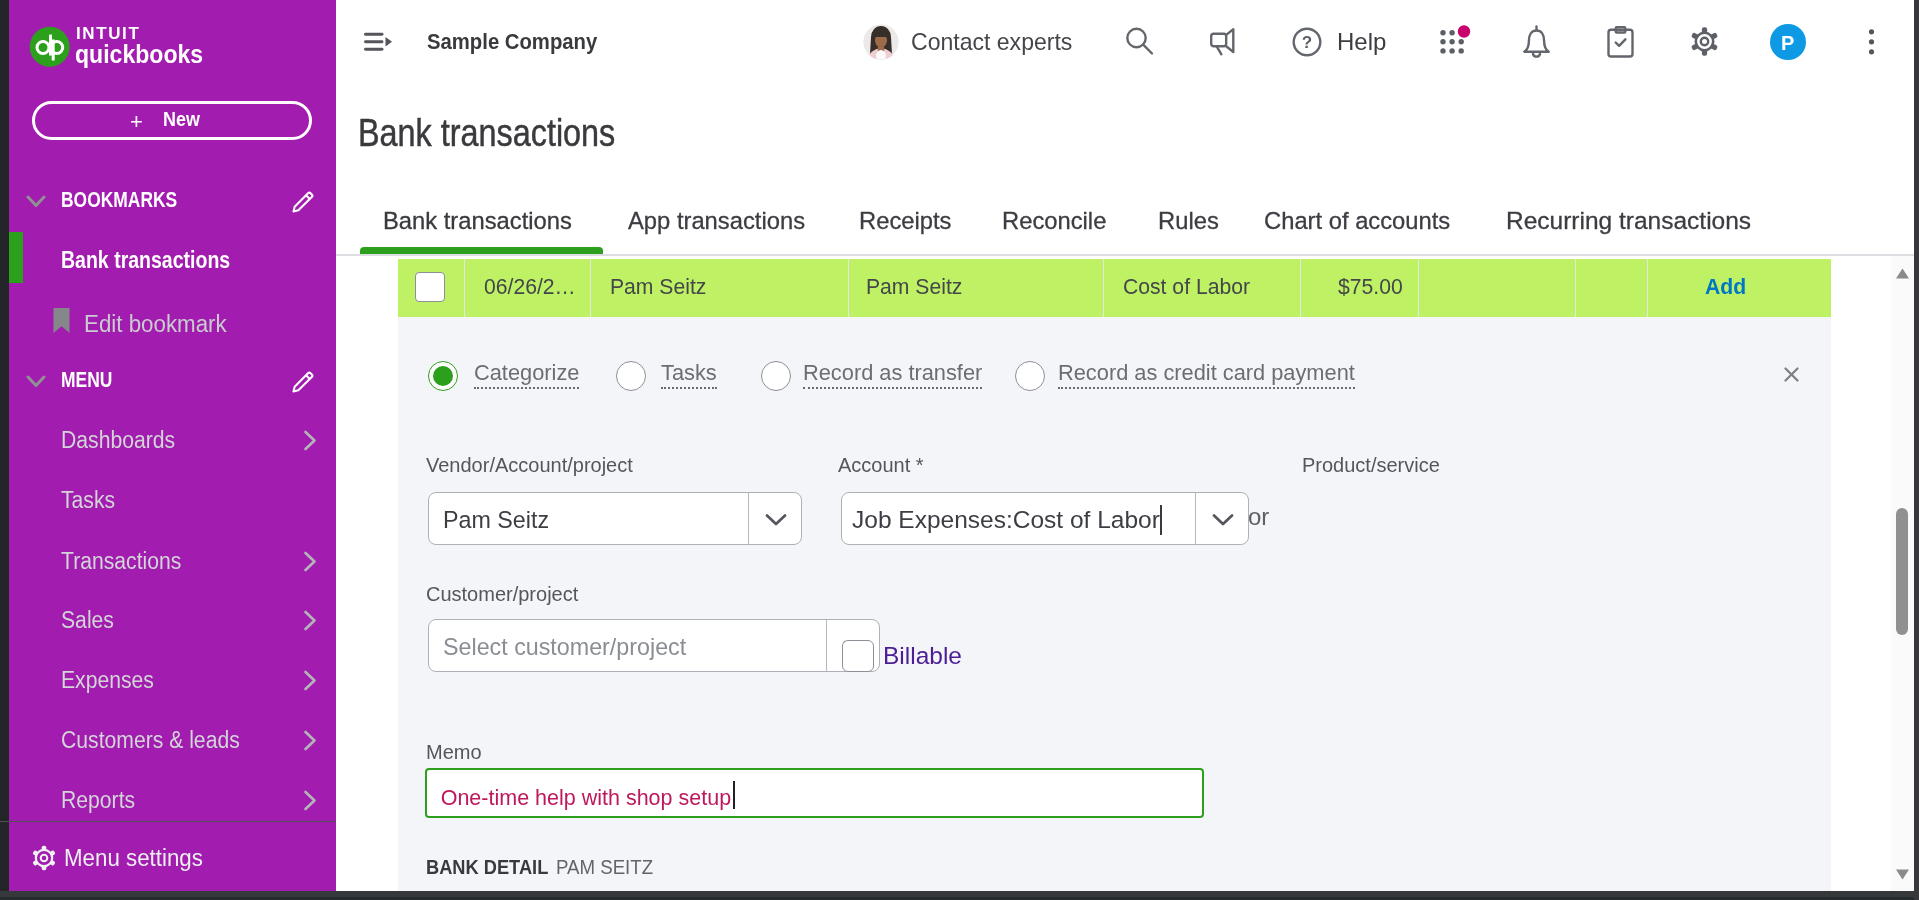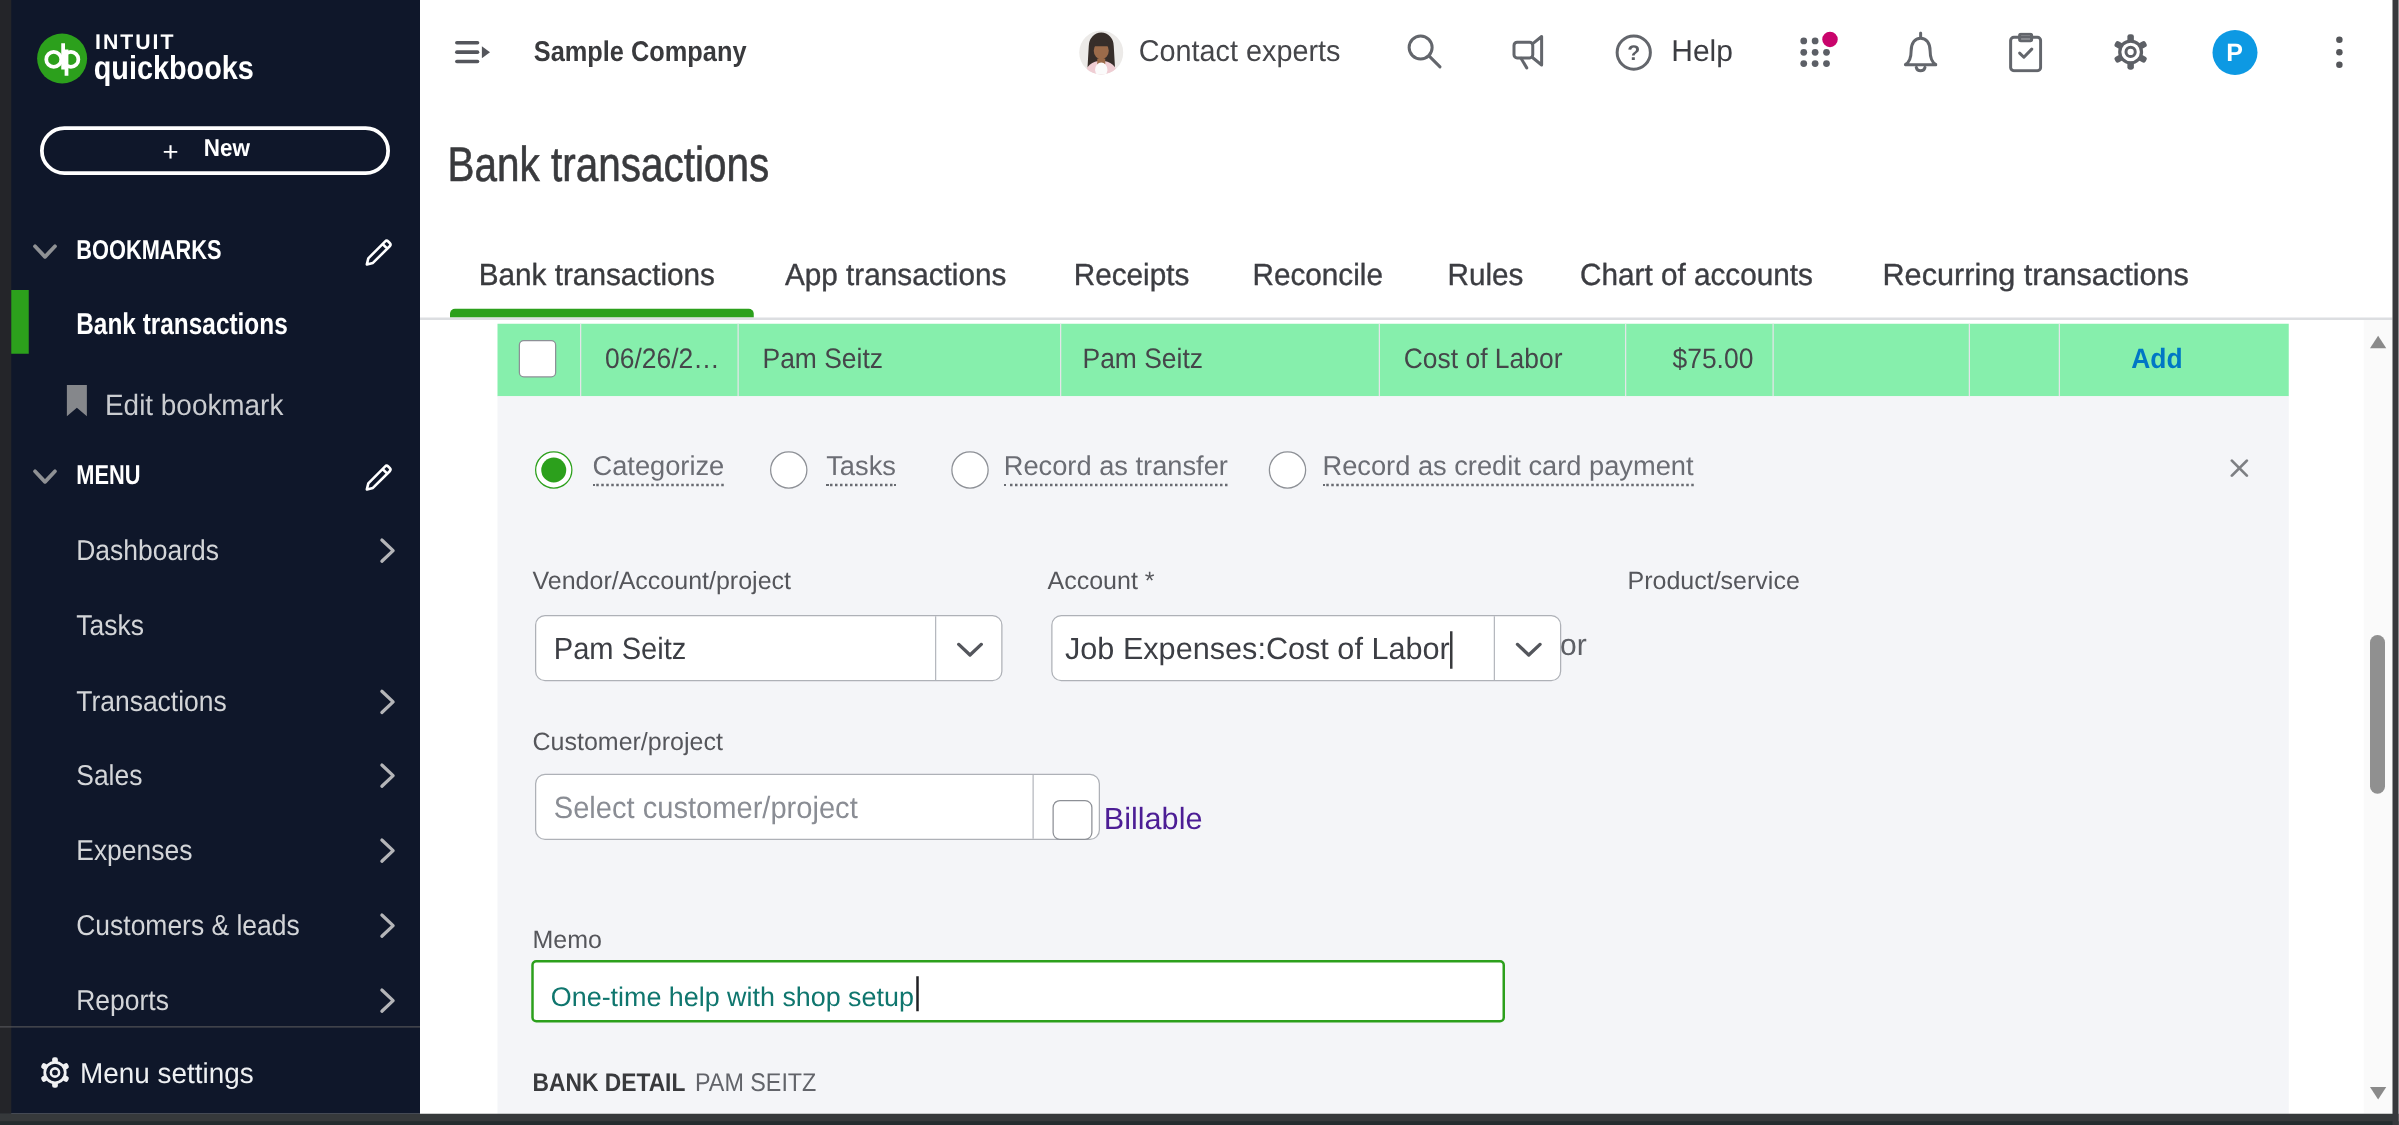--- a/index.html
+++ b/index.html
@@ -2,36 +2,36 @@
 <html><head>
 <meta charset="utf-8">
 <style>
   * { margin:0; padding:0; box-sizing:border-box; }
   html,body { width:1919px; height:900px; overflow:hidden; }
   body { font-family:"Liberation Sans",sans-serif; background:#fff; position:relative; color:#393a3d; transform:translateZ(0); }
   .abs { position:absolute; }
   .tx { position:absolute; line-height:1; white-space:pre; transform-origin:0 0; }
 
   
-  #sidebar { position:absolute; left:0; top:0; width:336px; height:891px; background:#0f172a; }
+  #sidebar { position:absolute; left:0; top:0; width:336px; height:891px; background:#a21caf; }
   #leftstrip { position:absolute; left:0; top:0; width:9px; height:891px; background:#242529; }
   #greenbar { position:absolute; left:9px; top:232px; width:14px; height:51px; background:#2ca01c; }
   #bottombar { position:absolute; left:0; top:891px; width:1919px; height:9px; background:#36393b; }
   #bottombar2 { position:absolute; left:0; top:897px; width:1919px; height:3px; background:#242c2e; }
   #rightstrip { position:absolute; left:1914px; top:0; width:5px; height:900px; background:#37383c; }
   .mitem { color:#d3d5d8; font-size:23px; transform:scaleX(0.92); }
 
   
   .hicon { stroke:#63666c; fill:none; stroke-width:2.4; stroke-linecap:round; stroke-linejoin:round; }
 
   
   .tab { position:absolute; top:208.5px; font-size:24.5px; line-height:1; color:#3c3d42; -webkit-text-stroke:0.3px currentColor; transform:scaleX(0.97); transform-origin:0 0; white-space:pre; }
 
   
-  #row { position:absolute; left:398px; top:259px; width:1433px; height:58px; background:#86efac; }
+  #row { position:absolute; left:398px; top:259px; width:1433px; height:58px; background:#bef264; }
   .cdiv { position:absolute; top:0; width:1px; height:58px; background:#e3e5e8; }
   .rowtxt { position:absolute; top:16.5px; font-size:22.5px; line-height:1; color:#45464a; transform:scaleX(0.94); transform-origin:0 0; white-space:pre; }
 
   
   #panel { position:absolute; left:398px; top:317px; width:1433px; height:574px; background:#f4f5f8; }
   .radio { position:absolute; width:30px; height:30px; border-radius:50%; background:#fff; border:1.8px solid #8d9096; }
   .radlbl { position:absolute; font-size:21.8px; line-height:1; color:#6b6d74; border-bottom:2px dotted #686b71; padding-bottom:4px; white-space:pre; }
   .flabel { position:absolute; font-size:20px; line-height:1; color:#55565b; white-space:pre; }
   .fbox { position:absolute; height:53px; background:#fff; border:1px solid #aeb1b7; border-radius:8px; }
   .fbox .sep { position:absolute; right:52px; top:0; width:1px; height:51px; background:#b5b8be; }
@@ -312,21 +312,21 @@
       <div class="sep"></div>
     <svg class="chev" width="22" height="12" viewBox="0 0 22 12">
         <polyline points="2,1.5 11,10 20,1.5" fill="none" stroke="#54565c" stroke-width="2.7" stroke-linecap="round" stroke-linejoin="round"></polyline>
       </svg>
   </div>
   <div class="abs" style="left:444px;top:323px;width:32px;height:32px;border:1.6px solid #8d9096;border-radius:6px;background:#fff"></div>
   <div class="tx" style="left:883px;top:644.3px;font-size:24.5px;color:#4c1d95;position:fixed">Billable</div>
 
   <div class="flabel" style="left:28px;top:424.6px">Memo</div>
   <div class="abs" style="left:27px;top:451px;width:779px;height:50px;background:#fff;border:2px solid #2ca01c;border-radius:4px"></div>
-  <div class="tx" style="left:440.7px;top:787.8px;font-size:21.5px;color:#0f766e;position:fixed">One-time help with shop setup</div>
+  <div class="tx" style="left:440.7px;top:787.8px;font-size:21.5px;color:#be185d;position:fixed">One-time help with shop setup</div>
   <div class="abs" style="left:335px;top:464px;width:2px;height:28px;background:#202124"></div>
 
   <div class="tx" style="left:28px;top:539.7px;font-size:20.5px;font-weight:bold;color:#393a3d;transform:scaleX(0.89)">BANK DETAIL</div>
   <div class="tx" style="left:157.5px;top:540.2px;font-size:20.5px;color:#62646a;transform:scaleX(0.91)">PAM SEITZ</div>
 </div>
 
 <div id="sbtrack"></div>
 <div id="sbthumb"></div>
 <svg class="abs" style="left:1895px;top:267px" width="15" height="13" viewBox="0 0 15 13">
     <path d="M7.5 1.5 L 14 11.5 H 1 Z" fill="#8a8a8a"></path>

